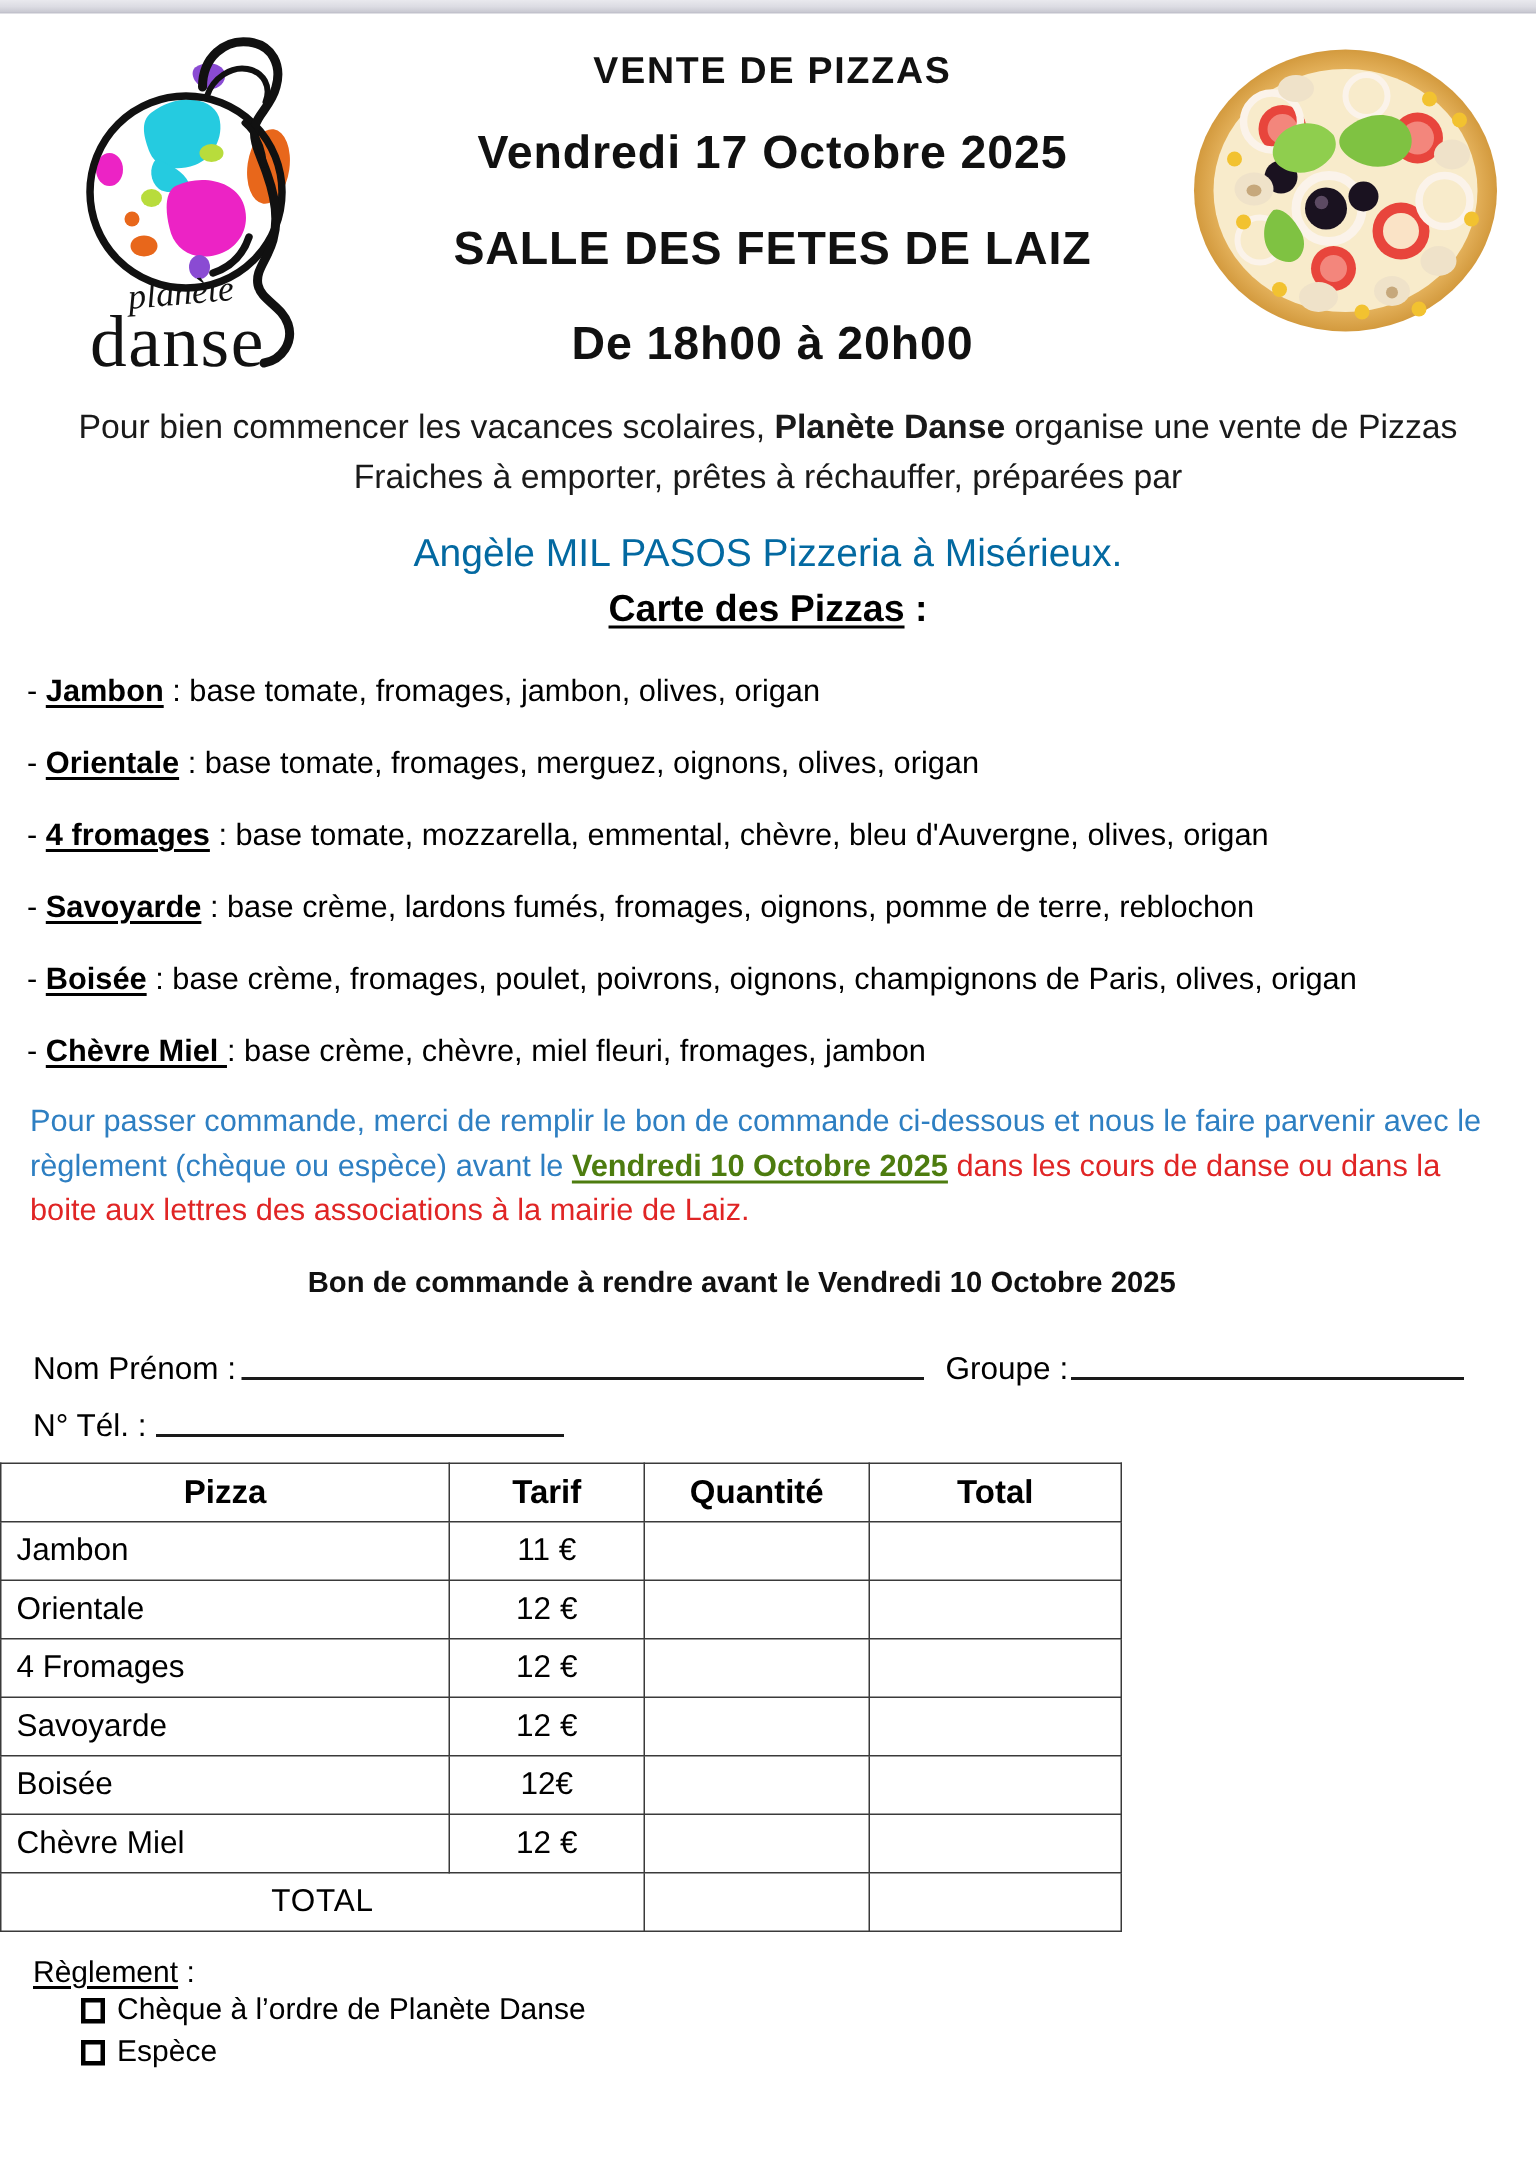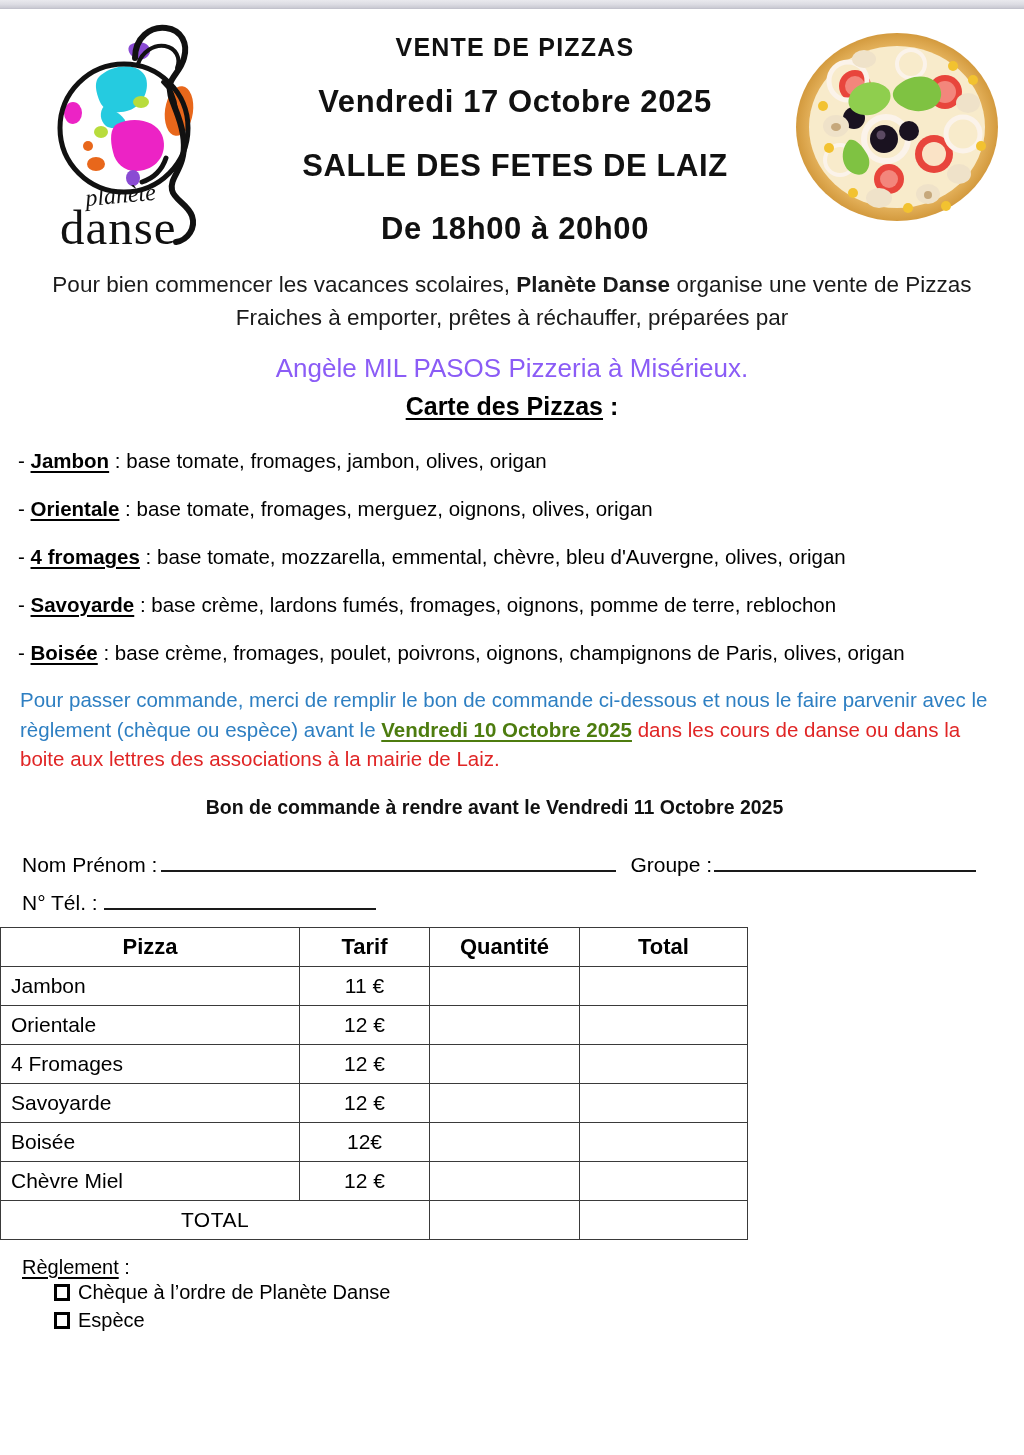--- a/index.html
+++ b/index.html
@@ -88,21 +88,21 @@
     line-height: 33px;
     color: #1a1a1a;
   }
   #intro b { font-weight: bold; }
 
   #pizzeria {
     margin-top: 17px;
     text-align: center;
     font-size: 26px;
     line-height: 34px;
-    color: #8b5cf6;
+    color: #0369a1;
   }
 
   #carte-title {
     margin-top: 4px;
     text-align: center;
     font-size: 25px;
     line-height: 34px;
     font-weight: bold;
   }
   #carte-title .u { text-decoration: underline; text-underline-offset: 3px; }
@@ -349,27 +349,30 @@
     </div>
     <div class="pizza-row">
       <span>- </span><span class="nm">4 fromages</span><span> : base tomate, mozzarella, emmental, chèvre, bleu d'Auvergne, olives, origan</span>
     </div>
     <div class="pizza-row">
       <span>- </span><span class="nm">Savoyarde</span><span> : base crème, lardons fumés, fromages, oignons, pomme de terre, reblochon</span>
     </div>
     <div class="pizza-row">
       <span>- </span><span class="nm">Boisée</span><span> : base crème, fromages, poulet, poivrons, oignons, champignons de Paris, olives, origan</span>
     </div>
+    <div class="pizza-row">
+      <span>- </span><span class="nm">Chèvre Miel </span><span> : base crème, chèvre, miel fleuri, fromages, jambon</span>
+    </div>
   </div>
 
   <div id="order-note">
     <span>Pour passer commande, merci de remplir le bon de commande ci-dessous et nous le faire parvenir avec le règlement (chèque ou espèce) avant le </span><span class="red-u">Vendredi 10 Octobre 2025</span><span class="red"> dans les cours de danse ou dans la boite aux lettres des associations à la mairie de Laiz.</span>
   </div>
 
-  <div id="bon-title">Bon de commande à rendre avant le Vendredi 11 Octobre 2025</div>
+  <div id="bon-title">Bon de commande à rendre avant le Vendredi 10 Octobre 2025</div>
 
   <div id="form-fields">
     <div class="field-row">
       <span class="field-label">Nom Prénom :</span>
       <span class="rule" id="rule-nom"></span>
       <span class="field-label" id="label-groupe">Groupe :</span>
       <span class="rule" id="rule-groupe"></span>
     </div>
     <div class="field-row">
       <span class="field-label">N° Tél. :</span>

